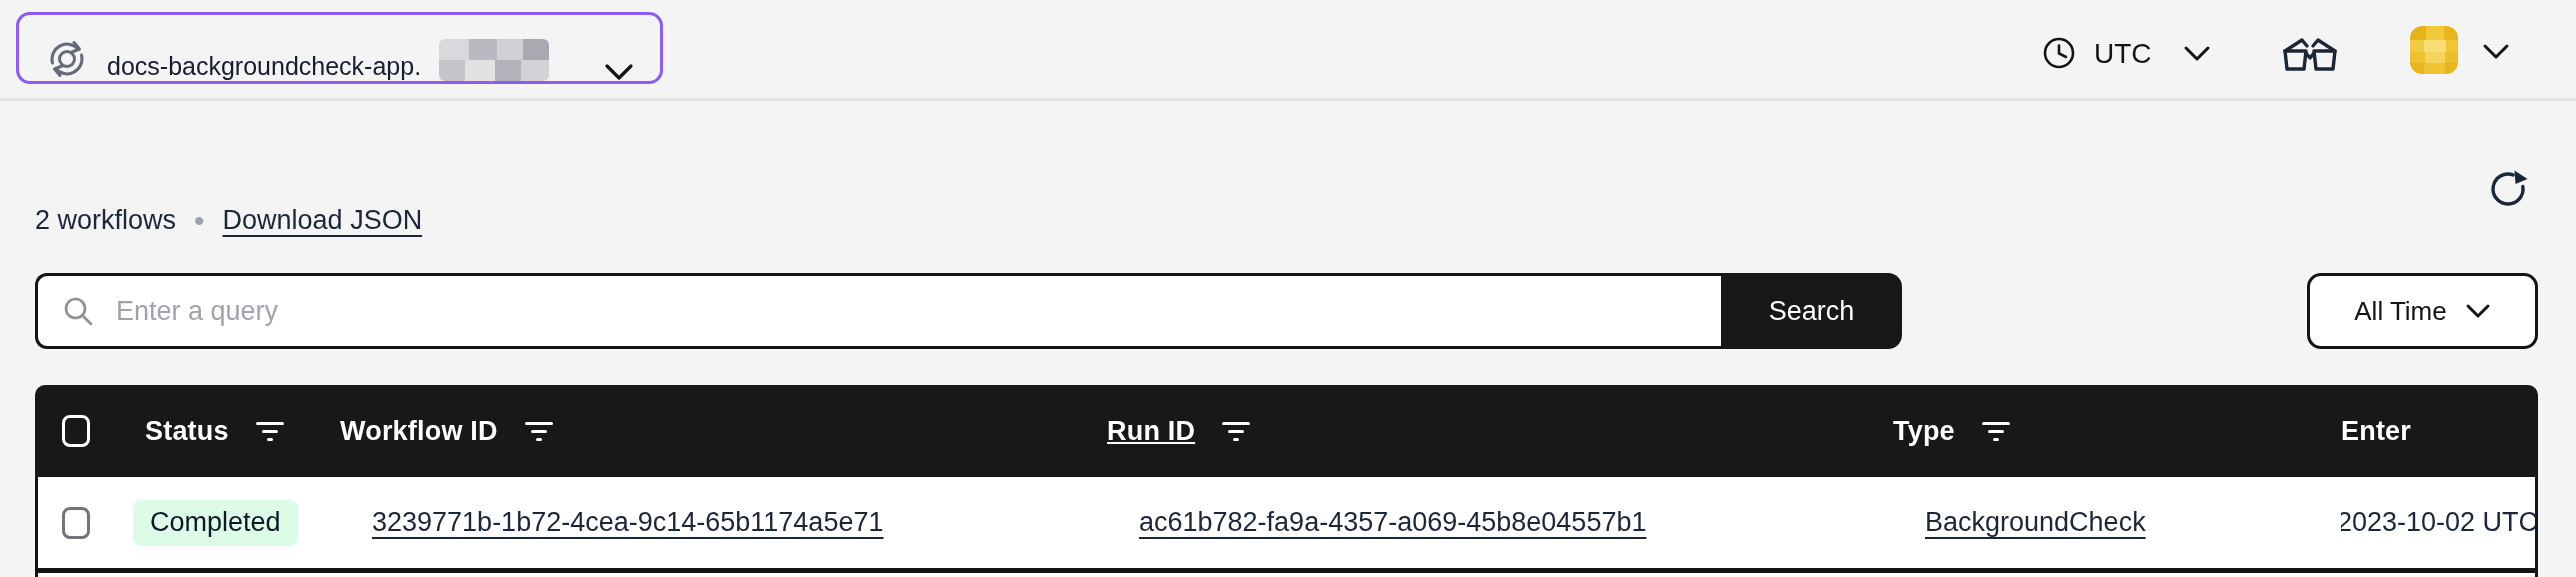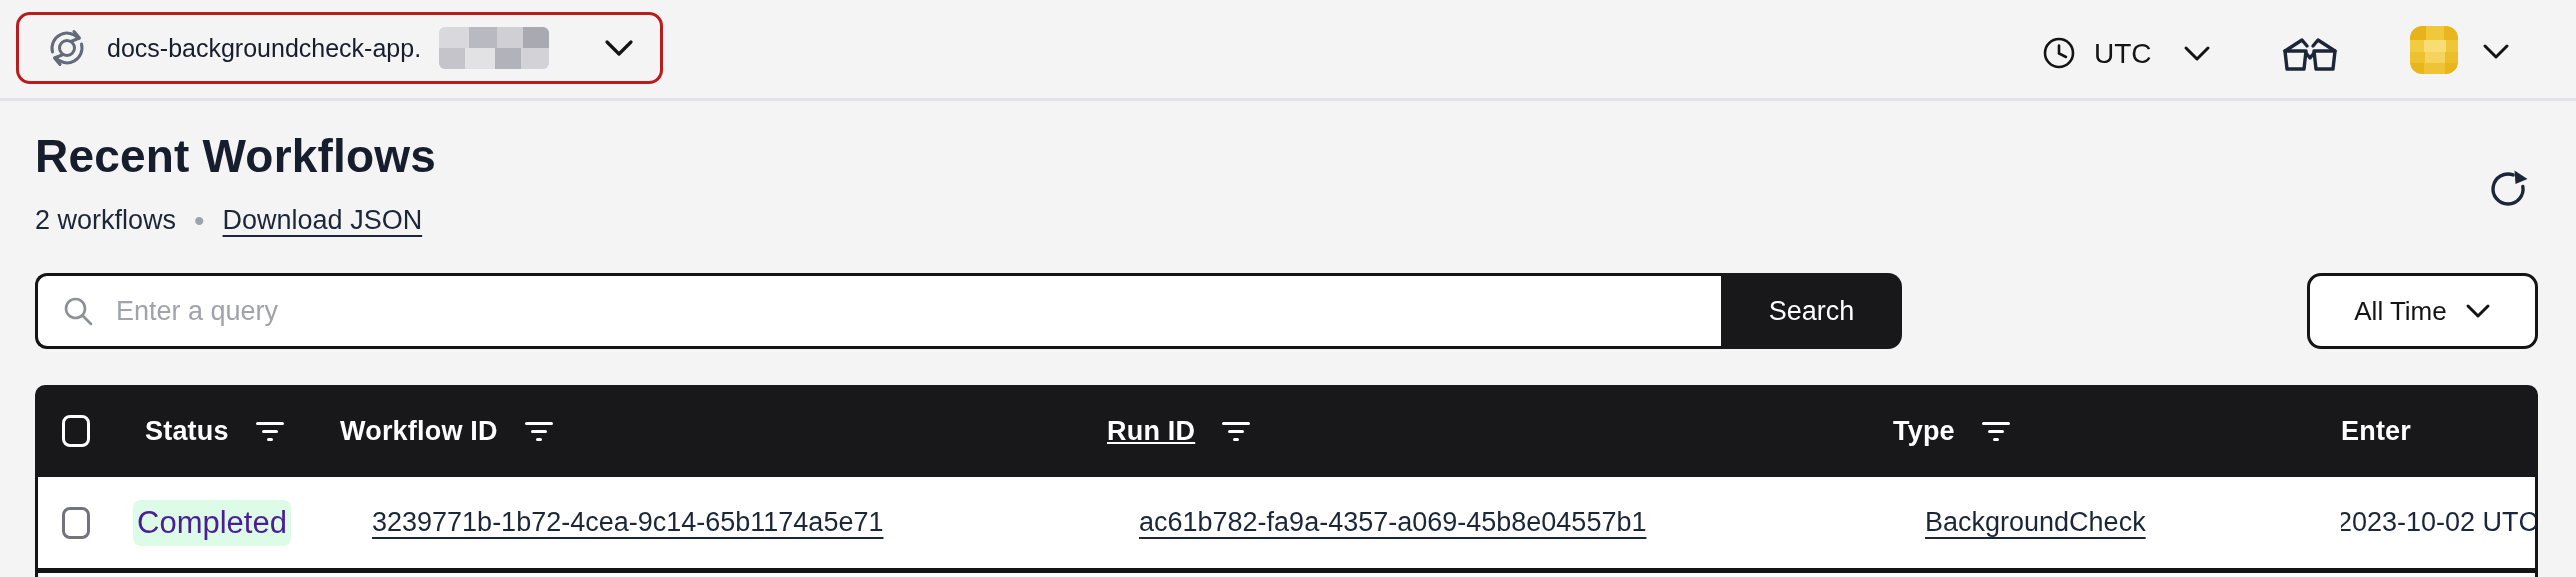--- a/index.html
+++ b/index.html
@@ -8,22 +8,22 @@
     background:#f4f4f5;color:#1b2638;
     font-family:"Liberation Sans","DejaVu Sans",sans-serif;
   }
   .abs{position:absolute;}
   svg{display:block;}
 
   
   .topbar{left:0;top:0;width:2576px;height:98px;background:#f4f4f5;border-bottom:3px solid #e3e3e6;}
   .ns-select{
     left:16px;top:12px;width:647px;height:72px;box-sizing:border-box;
-    border:3px solid #b91c1c;border-radius:14px;background:#f4f4f5;
-    display:flex;align-items:center;gap:18px;padding:0 26px;cursor:pointer;
+    border:3px solid #8b5cf6;border-radius:14px;background:#f4f4f5;
+    display:flex;align-items:flex-end;gap:18px;padding:0 26px;cursor:pointer;
   }
   .ns-label{font-size:25px;font-weight:500;color:#161d2c;white-space:nowrap;}
   .ns-chevron{margin-left:auto;}
   .tz-clock{left:2042px;top:36px;}
   .tz-label{left:2094px;top:38px;font-size:28px;color:#141414;}
   .tz-chevron{left:2183px;top:45px;}
   .labs-glasses{left:2282px;top:36px;}
   .avatar{left:2410px;top:26px;width:48px;height:48px;border-radius:12px;overflow:hidden;cursor:pointer;}
   .acct-chevron{left:2482px;top:43px;}
 
@@ -64,22 +64,22 @@
   .th{position:absolute;top:0;height:92px;display:flex;align-items:center;gap:26px;font-size:27px;font-weight:600;letter-spacing:0.2px;}
   .trow{position:relative;height:91px;background:#ffffff;border-left:3px solid #141414;border-right:3px solid #141414;box-sizing:border-box;}
   .td{position:absolute;top:0;height:91px;display:flex;align-items:center;}
   .divider{height:5px;background:#141414;}
   .row-sliver{height:5px;background:#ffffff;border-left:3px solid #141414;border-right:3px solid #141414;box-sizing:border-box;}
 
   .cb{width:28px;height:32px;border-radius:8px;box-sizing:border-box;cursor:pointer;}
   .cb-header{border:3px solid #ffffff;background:transparent;}
   .cb-row{border:3px solid #73737b;background:#ffffff;}
 
-  .status-badge{display:inline-flex;align-items:center;height:46px;padding:0 4px;border-radius:8px;
-    background:#dcfce7;color:#4c1d95;font-size:31px;font-weight:500;}
+  .status-badge{display:inline-flex;align-items:center;height:46px;padding:0 17px;border-radius:8px;
+    background:#dcfce7;color:#0f172a;font-size:27px;font-weight:500;}
   .id-link{font-size:27px;color:#1b2638;text-decoration:underline;text-underline-offset:6px;
     text-decoration-thickness:2px;white-space:nowrap;cursor:pointer;margin-left:32px;}
   .start-text{font-size:27px;color:#1b2638;white-space:nowrap;}
   .td-start{width:197px;overflow:hidden;justify-content:flex-end;}
 </style>
 </head>
 <body>
 
 <div id="screen">
 
@@ -164,21 +164,20 @@
         </g>
       </svg>
     </span>
     <span class="abs acct-chevron">
       <svg width="28" height="17" viewBox="0 0 28 17" fill="none" stroke="#141414" stroke-width="3" stroke-linecap="round" stroke-linejoin="round">
         <polyline points="3,3 14,14 25,3"></polyline>
       </svg>
     </span>
   </div>
 
-  <h1 class="abs page-title" style="margin:0;">Recent Workflows</h1>
 
   <div class="abs subline">
     <span>2 workflows</span>
     <span class="sep">•</span>
     <span class="download-link">Download JSON</span>
   </div>
 
   <button class="abs refresh-btn">
     <span>
       <svg width="44" height="44" viewBox="0 0 44 44">

